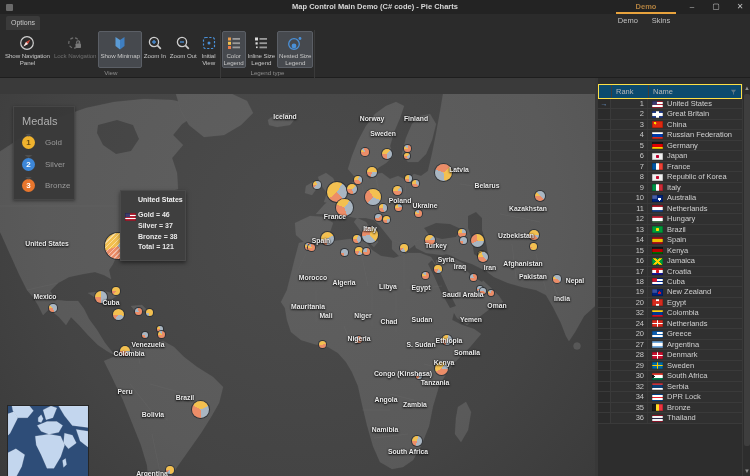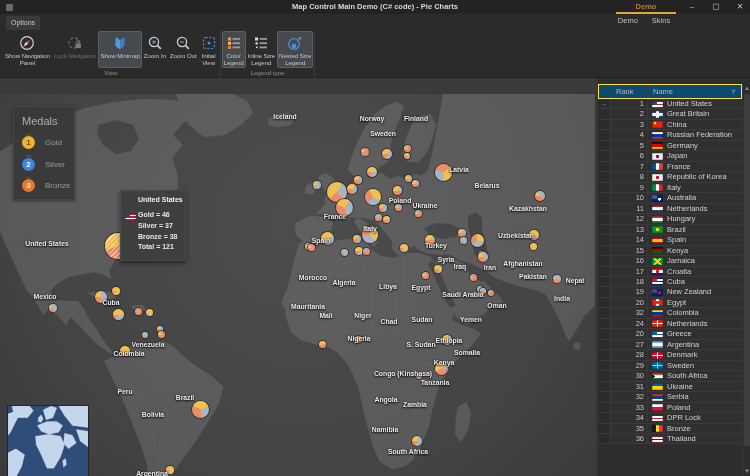--- a/index.html
+++ b/index.html
@@ -649,35 +649,23 @@
             <div class="c-name">Sweden</div>
           </div>
           <div class="trow">
             <div class="c-gutter"></div>
             <div class="c-rank">30</div>
             <div class="c-flag" style="background-image: radial-gradient(circle at 12% 50%, rgb(26, 26, 26) 0px, rgb(26, 26, 26) 1.4px, rgba(0, 0, 0, 0) 1.5px), linear-gradient(rgb(224, 60, 49) 0%, rgb(224, 60, 49) 33.3333%, rgb(255, 255, 255) 33.3333%, rgb(255, 255, 255) 66.6667%, rgb(0, 119, 73) 66.6667%, rgb(0, 119, 73) 100%); background-size: 100% 100%, 100% 100%; background-position: 0px 0px, 0px 0px; background-repeat: no-repeat, no-repeat; box-shadow: rgba(0, 0, 0, 0.4) 0px 0px 0px 0.5px inset;"></div>
             <div class="c-name">South Africa</div>
           </div>
           <div class="trow">
             <div class="c-gutter"></div>
-            <div class="c-rank">31</div>
-            <div class="c-flag" style="background-image: linear-gradient(rgb(0, 91, 187) 0%, rgb(0, 91, 187) 50%, rgb(255, 213, 0) 50%, rgb(255, 213, 0) 100%); background-size: 100% 100%; background-position: 0px 0px; background-repeat: no-repeat; box-shadow: rgba(0, 0, 0, 0.4) 0px 0px 0px 0.5px inset;"></div>
-            <div class="c-name">Ukraine</div>
-          </div>
-          <div class="trow">
-            <div class="c-gutter"></div>
             <div class="c-rank">32</div>
             <div class="c-flag" style="background-image: linear-gradient(rgb(198, 54, 60) 0%, rgb(198, 54, 60) 33.3333%, rgb(12, 64, 118) 33.3333%, rgb(12, 64, 118) 66.6667%, rgb(255, 255, 255) 66.6667%, rgb(255, 255, 255) 100%); background-size: 100% 100%; background-position: 0px 0px; background-repeat: no-repeat; box-shadow: rgba(0, 0, 0, 0.4) 0px 0px 0px 0.5px inset;"></div>
             <div class="c-name">Serbia</div>
-          </div>
-          <div class="trow">
-            <div class="c-gutter"></div>
-            <div class="c-rank">33</div>
-            <div class="c-flag" style="background-image: linear-gradient(rgb(255, 255, 255) 0%, rgb(255, 255, 255) 50%, rgb(220, 20, 60) 50%, rgb(220, 20, 60) 100%); background-size: 100% 100%; background-position: 0px 0px; background-repeat: no-repeat; box-shadow: rgba(0, 0, 0, 0.4) 0px 0px 0px 0.5px inset;"></div>
-            <div class="c-name">Poland</div>
           </div>
           <div class="trow">
             <div class="c-gutter"></div>
             <div class="c-rank">34</div>
             <div class="c-flag" style="background-image: linear-gradient(rgb(2, 79, 162) 0%, rgb(2, 79, 162) 20%, rgb(255, 255, 255) 20%, rgb(255, 255, 255) 40%, rgb(237, 28, 39) 40%, rgb(237, 28, 39) 60%, rgb(255, 255, 255) 60%, rgb(255, 255, 255) 80%, rgb(2, 79, 162) 80%, rgb(2, 79, 162) 100%); background-size: 100% 100%; background-position: 0px 0px; background-repeat: no-repeat; box-shadow: rgba(0, 0, 0, 0.4) 0px 0px 0px 0.5px inset;"></div>
             <div class="c-name">DPR Lock</div>
           </div>
           <div class="trow">
             <div class="c-gutter"></div>
             <div class="c-rank">35</div>

